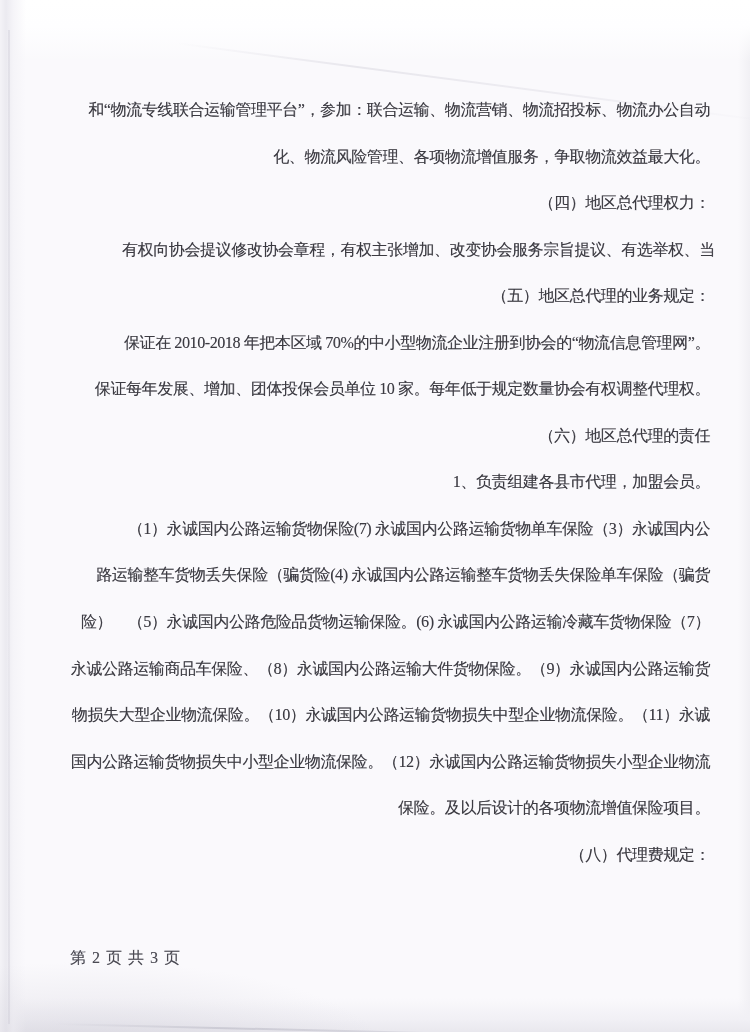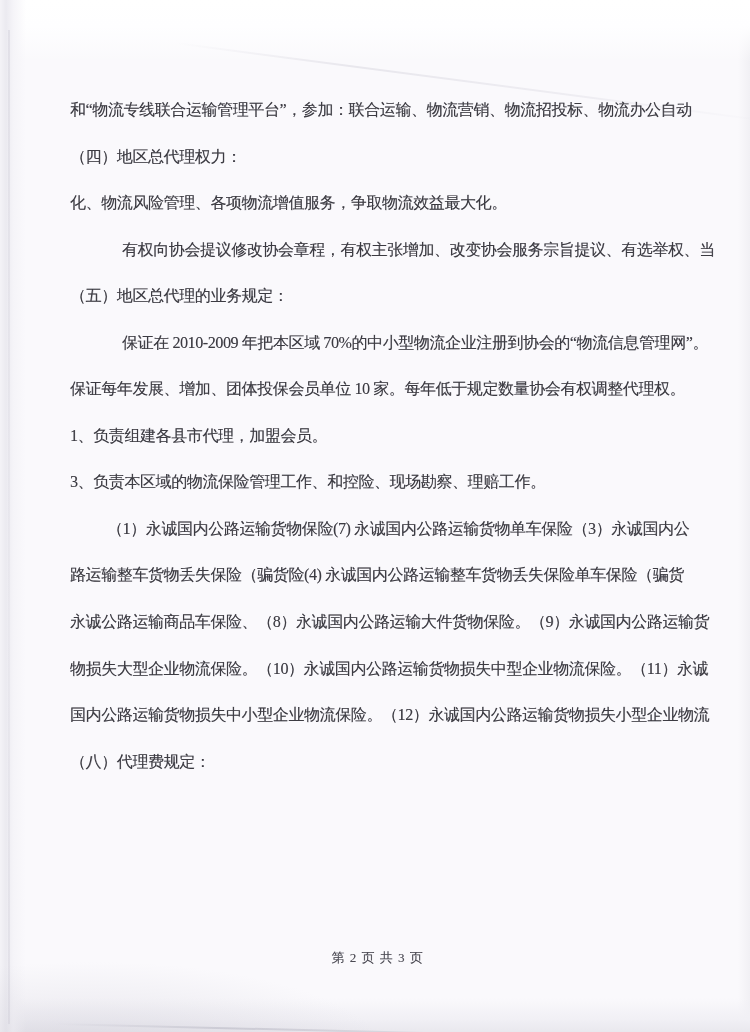--- a/index.html
+++ b/index.html
@@ -34,53 +34,55 @@
     position: absolute; left: 8px; top: 30px; bottom: 8px; width: 2px;
     background: linear-gradient(180deg, rgba(200,198,210,0.35), rgba(200,198,210,0.15) 60%, rgba(200,198,210,0.35));
   }
   .doc {
     position: absolute; left: 70px; top: 79px; width: 640px;
     font-size: 16px; line-height: 30.55px;
     letter-spacing: -0.4px;
     color: #3c3b42;
     text-shadow: 0.3px 0.3px 0.6px rgba(72,70,82,0.45);
   }
-  .line { white-space: nowrap; height: 30.55px; }
+  .line { white-space: nowrap; height: 30.55px; text-align: right; }
   .ind2 { padding-left: 52px; font-family: Liberation Serif, serif; }      
   .ind-list { padding-left: 37px; }  
   .footer {
     position: absolute; left: 70px; top: 948px; width: 615px;
-    text-align: center;
-    font-size: 13px; line-height: 20px;
+    text-align: left;
+    font-size: 16px; line-height: 20px;
     letter-spacing: 1px;
     color: #4b4a53;
     text-shadow: 0.3px 0.3px 0.5px rgba(75,74,85,0.4);
   }
 </style>
 </head>
 <body>
 
 <div class="page">
   <div class="edge-line-left"></div>
   <div class="crease-top"></div>
   <div class="crease-bottom"></div>
 
   <main class="doc">
     <p class="line">和“物流专线联合运输管理平台”，参加：联合运输、物流营销、物流招投标、物流办公自动</p>
+    <p class="line">化、物流风险管理、各项物流增值服务，争取物流效益最大化。</p>
     <p class="line">（四）地区总代理权力：</p>
-    <p class="line">化、物流风险管理、各项物流增值服务，争取物流效益最大化。</p>
     <p class="line ind2">有权向协会提议修改协会章程，有权主张增加、改变协会服务宗旨提议、有选举权、当</p>
     <p class="line">（五）地区总代理的业务规定：</p>
-    <p class="line ind2">保证在 2010-2009 年把本区域 70%的中小型物流企业注册到协会的“物流信息管理网”。</p>
+    <p class="line ind2">保证在 2010-2018 年把本区域 70%的中小型物流企业注册到协会的“物流信息管理网”。</p>
     <p class="line">保证每年发展、增加、团体投保会员单位 10 家。每年低于规定数量协会有权调整代理权。</p>
+    <p class="line">（六）地区总代理的责任</p>
     <p class="line">1、负责组建各县市代理，加盟会员。</p>
-    <p class="line">3、负责本区域的物流保险管理工作、和控险、现场勘察、理赔工作。</p>
     <p class="line ind-list">（1）永诚国内公路运输货物保险(7) 永诚国内公路运输货物单车保险（3）永诚国内公</p>
     <p class="line">路运输整车货物丢失保险（骗货险(4) 永诚国内公路运输整车货物丢失保险单车保险（骗货</p>
+    <p class="line">险）　（5）永诚国内公路危险品货物运输保险。(6) 永诚国内公路运输冷藏车货物保险（7）</p>
     <p class="line">永诚公路运输商品车保险、（8）永诚国内公路运输大件货物保险。（9）永诚国内公路运输货</p>
     <p class="line">物损失大型企业物流保险。（10）永诚国内公路运输货物损失中型企业物流保险。（11）永诚</p>
     <p class="line">国内公路运输货物损失中小型企业物流保险。（12）永诚国内公路运输货物损失小型企业物流</p>
+    <p class="line">保险。及以后设计的各项物流增值保险项目。</p>
     <p class="line">（八）代理费规定：</p>
 
   </main>
 
   <div class="footer">第 2 页 共 3 页</div>
 </div>
 
 </body></html>

